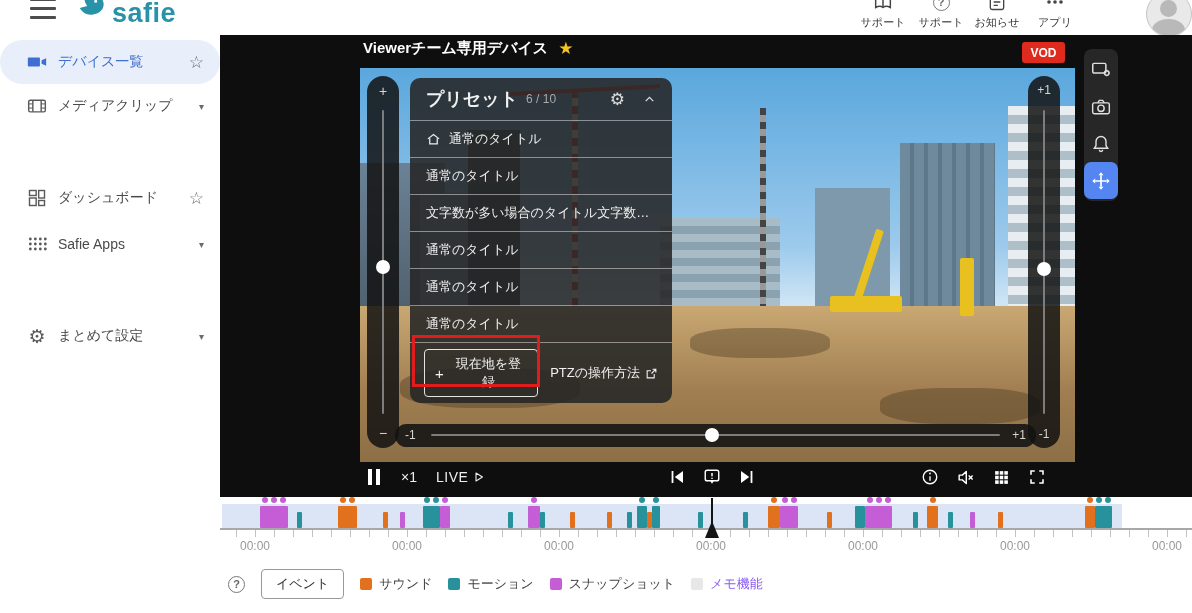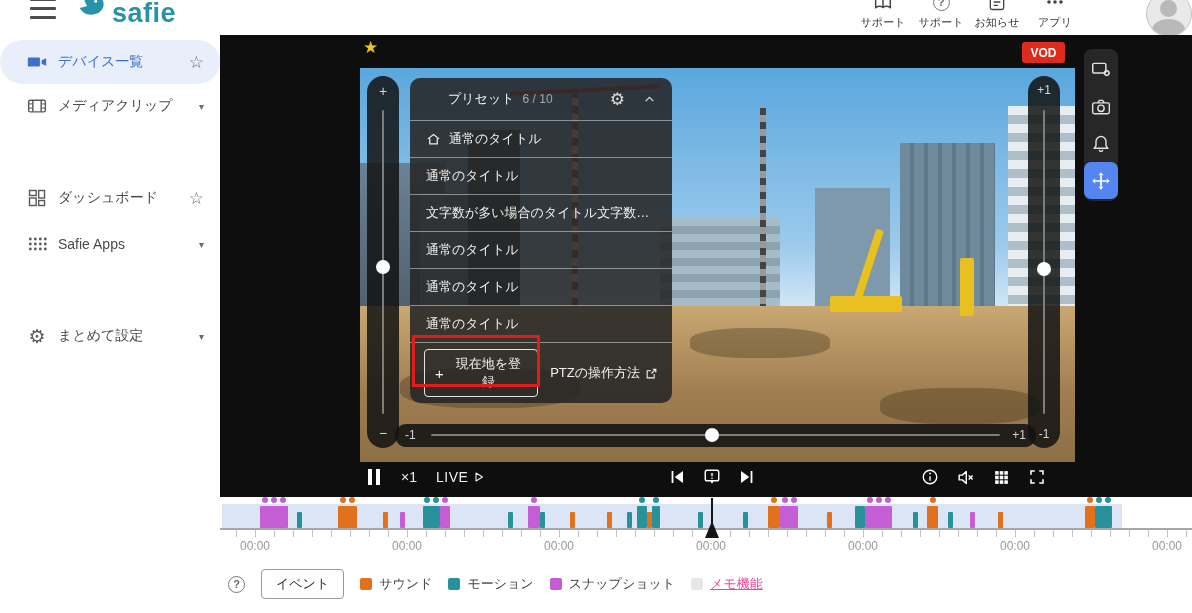--- a/index.html
+++ b/index.html
@@ -57,21 +57,21 @@
   
   .h-slider{position:absolute;left:175px;top:389px;width:641px;height:23px;background:rgba(18,18,18,.88);border-radius:12px;z-index:5;}
   .h-slider .track{position:absolute;left:36px;right:36px;top:10px;height:2px;background:#7d7d7d;border-radius:1px;}
   .h-slider .thumb{position:absolute;top:4px;width:14px;height:14px;border-radius:50%;background:#fff;}
   .h-slider .cap{position:absolute;top:4px;color:#d5d5d5;font-size:12px;}
   .h-slider .cap.left{left:10px;} .h-slider .cap.right{right:10px;}
 
   
   .preset{position:absolute;left:190px;top:43px;width:262px;background:rgba(38,38,38,.88);border-radius:10px;z-index:7;color:#f0f0f0;}
   .p-head{height:42px;display:flex;align-items:center;padding:0 16px;gap:8px;}
-  .p-title{font-size:13px;font-weight:normal;margin-left:22px;}
+  .p-title{font-size:18px;font-weight:bold;}
   .p-count{font-size:12px;color:#a8a8a8;}
   .p-head .spacer{flex:1;}
   .p-gear{color:#ddd;font-size:17px;cursor:pointer;}
   .p-chev{cursor:pointer;display:flex;margin-left:10px;}
   .p-row{height:36px;display:flex;align-items:center;gap:8px;padding:0 16px;border-top:1px solid rgba(255,255,255,.45);font-size:13px;cursor:pointer;white-space:nowrap;overflow:hidden;}
   .p-foot{border-top:1px solid rgba(255,255,255,.45);height:60px;display:flex;align-items:center;gap:12px;padding:0 14px;}
   .reg-btn{display:inline-flex;align-items:center;gap:6px;border:1.5px solid #e3e3e3;border-radius:4px;color:#f2f2f2;background:transparent;font-size:13px;padding:5px 10px;font-family:inherit;cursor:pointer;}
   .reg-plus{font-size:15px;line-height:1;}
   .ptz-link{display:inline-flex;align-items:center;gap:5px;font-size:13px;color:#f2f2f2;cursor:pointer;white-space:nowrap;}
   .red-annotation{position:absolute;left:192px;top:300px;width:122px;height:46px;border:3px solid #e11c1c;z-index:9;pointer-events:none;}
@@ -98,21 +98,21 @@
   .marker{position:absolute;bottom:85px;border-radius:1px;cursor:pointer;}
   .marker .dots{position:absolute;top:-9px;left:0;right:0;display:flex;justify-content:center;gap:3px;}
   .marker .dots i{width:6px;height:6px;border-radius:50%;}
   .playhead{position:absolute;top:1px;width:2px;height:25px;background:#151515;z-index:4;}
   .playhead::after{content:"";position:absolute;top:23px;left:-6px;border-left:7px solid transparent;border-right:7px solid transparent;border-bottom:17px solid #151515;}
 
   
   .legend{position:absolute;left:8px;top:72px;height:30px;display:flex;align-items:center;gap:16px;}
   .event-btn{border:1px solid #999;border-radius:4px;background:#fff;color:#333;font-size:13px;padding:5px 14px;font-family:inherit;cursor:pointer;}
   .lg-item{display:flex;align-items:center;gap:7px;font-size:13px;color:#444;}
-  .lg-item.muted{color:#ec4899;text-decoration:underline;}
+  .lg-item.muted{color:#8b5cf6;}
   .lg-sw{width:12px;height:12px;border-radius:2px;display:inline-block;}
 </style>
 </head>
 <body>
 
 <div class="app">
 
   <div class="header">
     <div class="hamburger">
         <i></i>
@@ -227,20 +227,21 @@
           <span class="gear-glyph">⚙</span>
         </span>
       <span class="sb-lb">まとめて設定</span>
       <span class="sb-tr caret">▾</span>
     </div>
   </div>
 
   <div class="content">
 
     <div class="video-title">
+      <span>Viewerチーム専用デバイス</span>
       <span class="title-star">★</span>
     </div>
     <div class="vod-badge">VOD</div>
 
     <div class="video">
       <div class="bld" style="left:0;top:95px;width:85px;height:145px;background:linear-gradient(180deg,#6b8296,#50616f)"></div>
       <div class="bld" style="left:60px;top:125px;width:60px;height:115px;background:#7d95a6"></div>
       <div class="bld" style="left:108px;top:62px;width:52px;height:178px;background:linear-gradient(180deg,#364a55,#223038)"></div>
       <div class="bld" style="left:300px;top:150px;width:120px;height:90px;background:repeating-linear-gradient(180deg,#a8bcc8 0 8px,#8ba2b0 8px 16px)"></div>
       <div class="bld" style="left:455px;top:120px;width:75px;height:120px;background:#7e98ac"></div>

